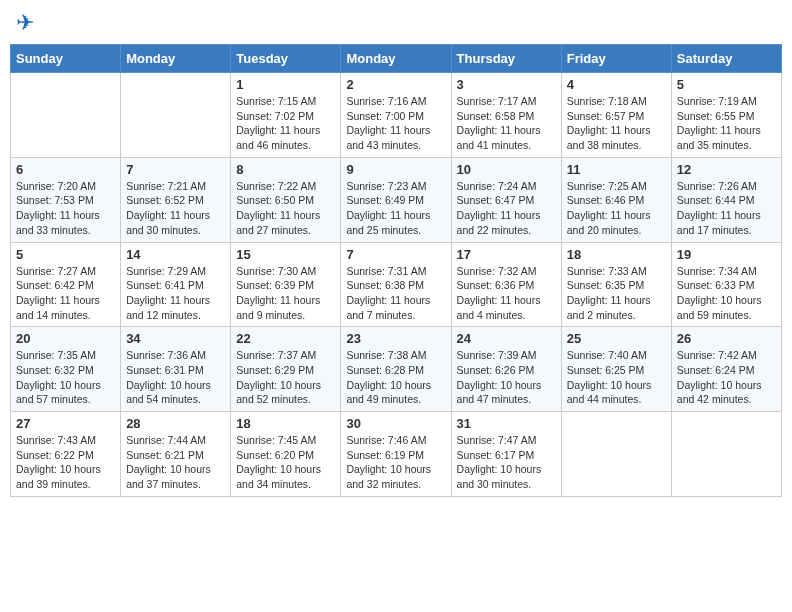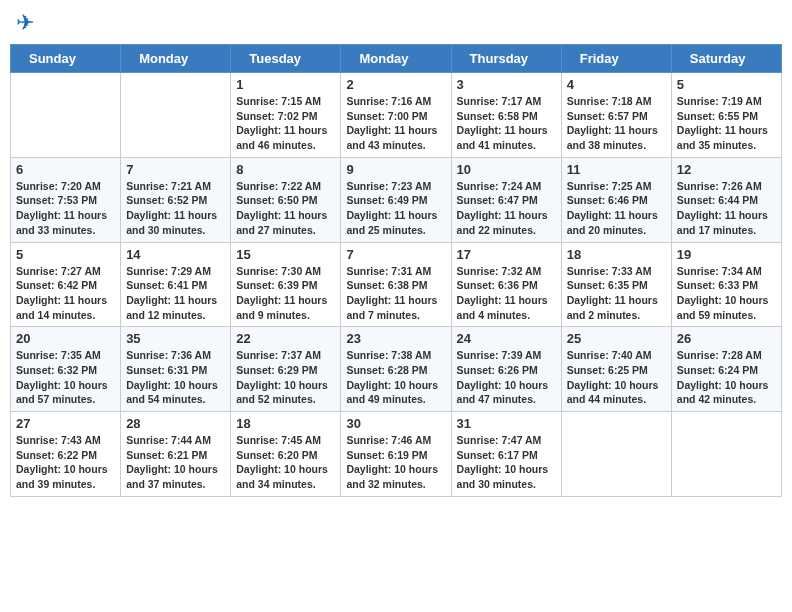--- a/index.html
+++ b/index.html
@@ -59,21 +59,21 @@
     .calendar {
       width: 100%;
       border-collapse: collapse;
       border: 1px solid #ccc;
     }
     .calendar th {
       background-color: #3a7abf;
       color: #fff;
       font-size: 13px;
       font-weight: bold;
-      padding: 6px 18px;
+      padding: 6px 5px;
       text-align: left;
       border: 1px solid #5590cc;
     }
     .calendar td {
       vertical-align: top;
       border: 1px solid #ccc;
       padding: 4px 5px;
       width: 110px;
       min-height: 80px;
       font-size: 11px;
@@ -89,21 +89,20 @@
     .day-number {
       font-size: 13px;
       font-weight: bold;
       display: block;
       margin-bottom: 2px;
     }
     .cell-text {
       font-size: 10.5px;
       line-height: 1.4;
       color: #333;
-      font-weight: bold;
     }
     .empty-cell {
       background: #fff !important;
     }
   </style>
 </head>
 <body>
 
 <div class="header-area">
   <div class="logo">
@@ -256,21 +255,21 @@
         </td>
       </tr>
       <tr>
         <td>
           <span class="day-number">20</span>
           <div class="cell-text">Sunrise: 7:35 AM
 Sunset: 6:32 PM
 Daylight: 10 hours and 57 minutes.</div>
         </td>
         <td>
-          <span class="day-number">35</span>
+          <span class="day-number">34</span>
           <div class="cell-text">Sunrise: 7:36 AM
 Sunset: 6:31 PM
 Daylight: 10 hours and 54 minutes.</div>
         </td>
         <td>
           <span class="day-number">22</span>
           <div class="cell-text">Sunrise: 7:37 AM
 Sunset: 6:29 PM
 Daylight: 10 hours and 52 minutes.</div>
         </td>
@@ -287,21 +286,21 @@
 Daylight: 10 hours and 47 minutes.</div>
         </td>
         <td>
           <span class="day-number">25</span>
           <div class="cell-text">Sunrise: 7:40 AM
 Sunset: 6:25 PM
 Daylight: 10 hours and 44 minutes.</div>
         </td>
         <td>
           <span class="day-number">26</span>
-          <div class="cell-text">Sunrise: 7:28 AM
+          <div class="cell-text">Sunrise: 7:42 AM
 Sunset: 6:24 PM
 Daylight: 10 hours and 42 minutes.</div>
         </td>
       </tr>
       <tr>
         <td>
           <span class="day-number">27</span>
           <div class="cell-text">Sunrise: 7:43 AM
 Sunset: 6:22 PM
 Daylight: 10 hours and 39 minutes.</div>

